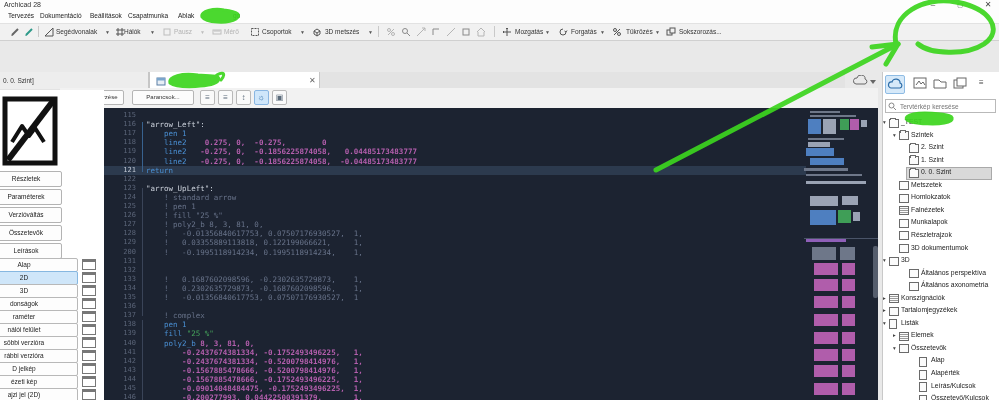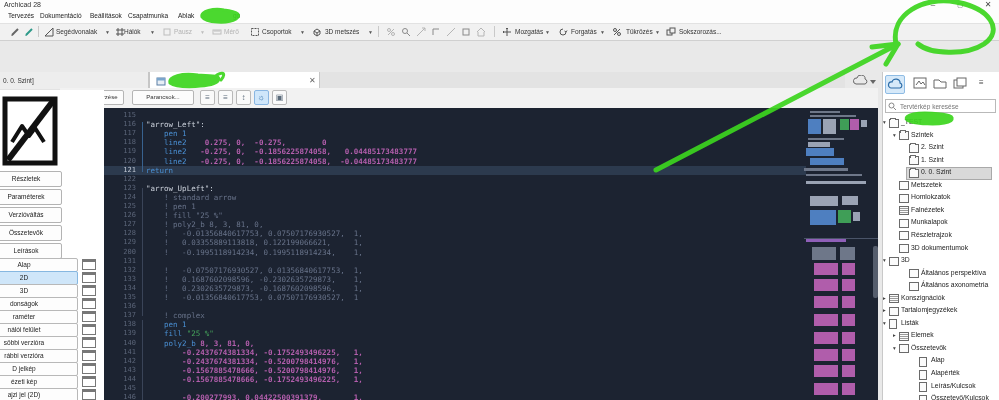--- a/index.html
+++ b/index.html
@@ -317,21 +317,20 @@
       <div class="gut" style="top: 112.2px;">127</div>
       <div class="cl" style="top: 112.2px;"><span class="com">    ! poly2_b 8, 3, 81, 0,</span></div>
       <div class="gut" style="top: 121.3px;">128</div>
       <div class="cl" style="top: 121.3px;"><span class="com">    !   -0.01356840617753, 0.07507176930527,  1,</span></div>
       <div class="gut" style="top: 130.4px;">129</div>
       <div class="cl" style="top: 130.4px;"><span class="com">    !   0.03355889113818, 0.122199066621,     1,</span></div>
       <div class="gut" style="top: 139.5px;">200</div>
       <div class="cl" style="top: 139.5px;"><span class="com">    !   -0.1995118914234, 0.1995118914234,    1,</span></div>
       <div class="gut" style="top: 148.6px;">131</div>
       <div class="gut" style="top: 157.7px;">132</div>
-      <div class="cl" style="top: 157.7px;"><span class="com">    !   -0.07507176930527, 0.01356840617753,  1,</span></div>
       <div class="gut" style="top: 166.8px;">133</div>
       <div class="cl" style="top: 166.8px;"><span class="com">    !   0.1687602098596, -0.2302635729873,    1,</span></div>
       <div class="gut" style="top: 175.9px;">134</div>
       <div class="cl" style="top: 175.9px;"><span class="com">    !   0.2302635729873, -0.1687602098596,    1,</span></div>
       <div class="gut" style="top: 185px;">135</div>
       <div class="cl" style="top: 185px;"><span class="com">    !   -0.01356840617753, 0.07507176930527,  1</span></div>
       <div class="gut" style="top: 194.1px;">136</div>
       <div class="cl" style="top: 194.1px;"></div>
       <div class="gut" style="top: 203.2px;">137</div>
       <div class="cl" style="top: 203.2px;"><span class="com">    ! complex</span></div>
@@ -343,20 +342,21 @@
       <div class="cl" style="top: 230.5px;"><span class="pln">    </span><span class="kw">poly2_b </span><span class="num">8, 3, 81, 0,</span></div>
       <div class="gut" style="top: 239.6px;">141</div>
       <div class="cl" style="top: 239.6px;"><span class="num">        -0.2437674381334, -0.1752493496225,   1,</span></div>
       <div class="gut" style="top: 248.7px;">142</div>
       <div class="cl" style="top: 248.7px;"><span class="num">        -0.2437674381334, -0.5200798414976,   1,</span></div>
       <div class="gut" style="top: 257.8px;">143</div>
       <div class="cl" style="top: 257.8px;"><span class="num">        -0.1567885478666, -0.5200798414976,   1,</span></div>
       <div class="gut" style="top: 266.9px;">144</div>
       <div class="cl" style="top: 266.9px;"><span class="num">        -0.1567885478666, -0.1752493496225,   1,</span></div>
       <div class="gut" style="top: 276px;">145</div>
+      <div class="cl" style="top: 276px;"><span class="num">        -0.09014048484475, -0.1752493496225,  1,</span></div>
       <div class="gut" style="top: 285.1px;">146</div>
       <div class="cl" style="top: 285.1px;"><span class="num">        -0.200277993, 0.04422500391379,       1,</span></div>
       <div class="guide" style="left: 38px; top: 14px; height: 50px; background: rgb(56, 98, 143);"></div>
       <div class="guide" style="left: 38px; top: 80px; height: 128px; background: rgb(58, 68, 88);"></div>
       <div class="guide" style="left: 38px; top: 212px; height: 80px; background: rgb(58, 68, 88);"></div>
       <div class="abs" style="left: 696px; top: 0px; width: 78px; height: 292px;">
         <div class="mmblock" style="left: 10px; top: 3px; width: 30px; height: 2px; background: rgb(110, 119, 137);"></div>
         <div class="mmblock" style="left: 10px; top: 7px; width: 46px; height: 2px; background: rgb(110, 119, 137);"></div>
         <div class="mmblock" style="left: 8px; top: 11px; width: 13px; height: 15px; background: rgb(78, 127, 192);"></div>
         <div class="mmblock" style="left: 23px; top: 11px; width: 13px; height: 15px; background: rgb(154, 163, 180);"></div>

